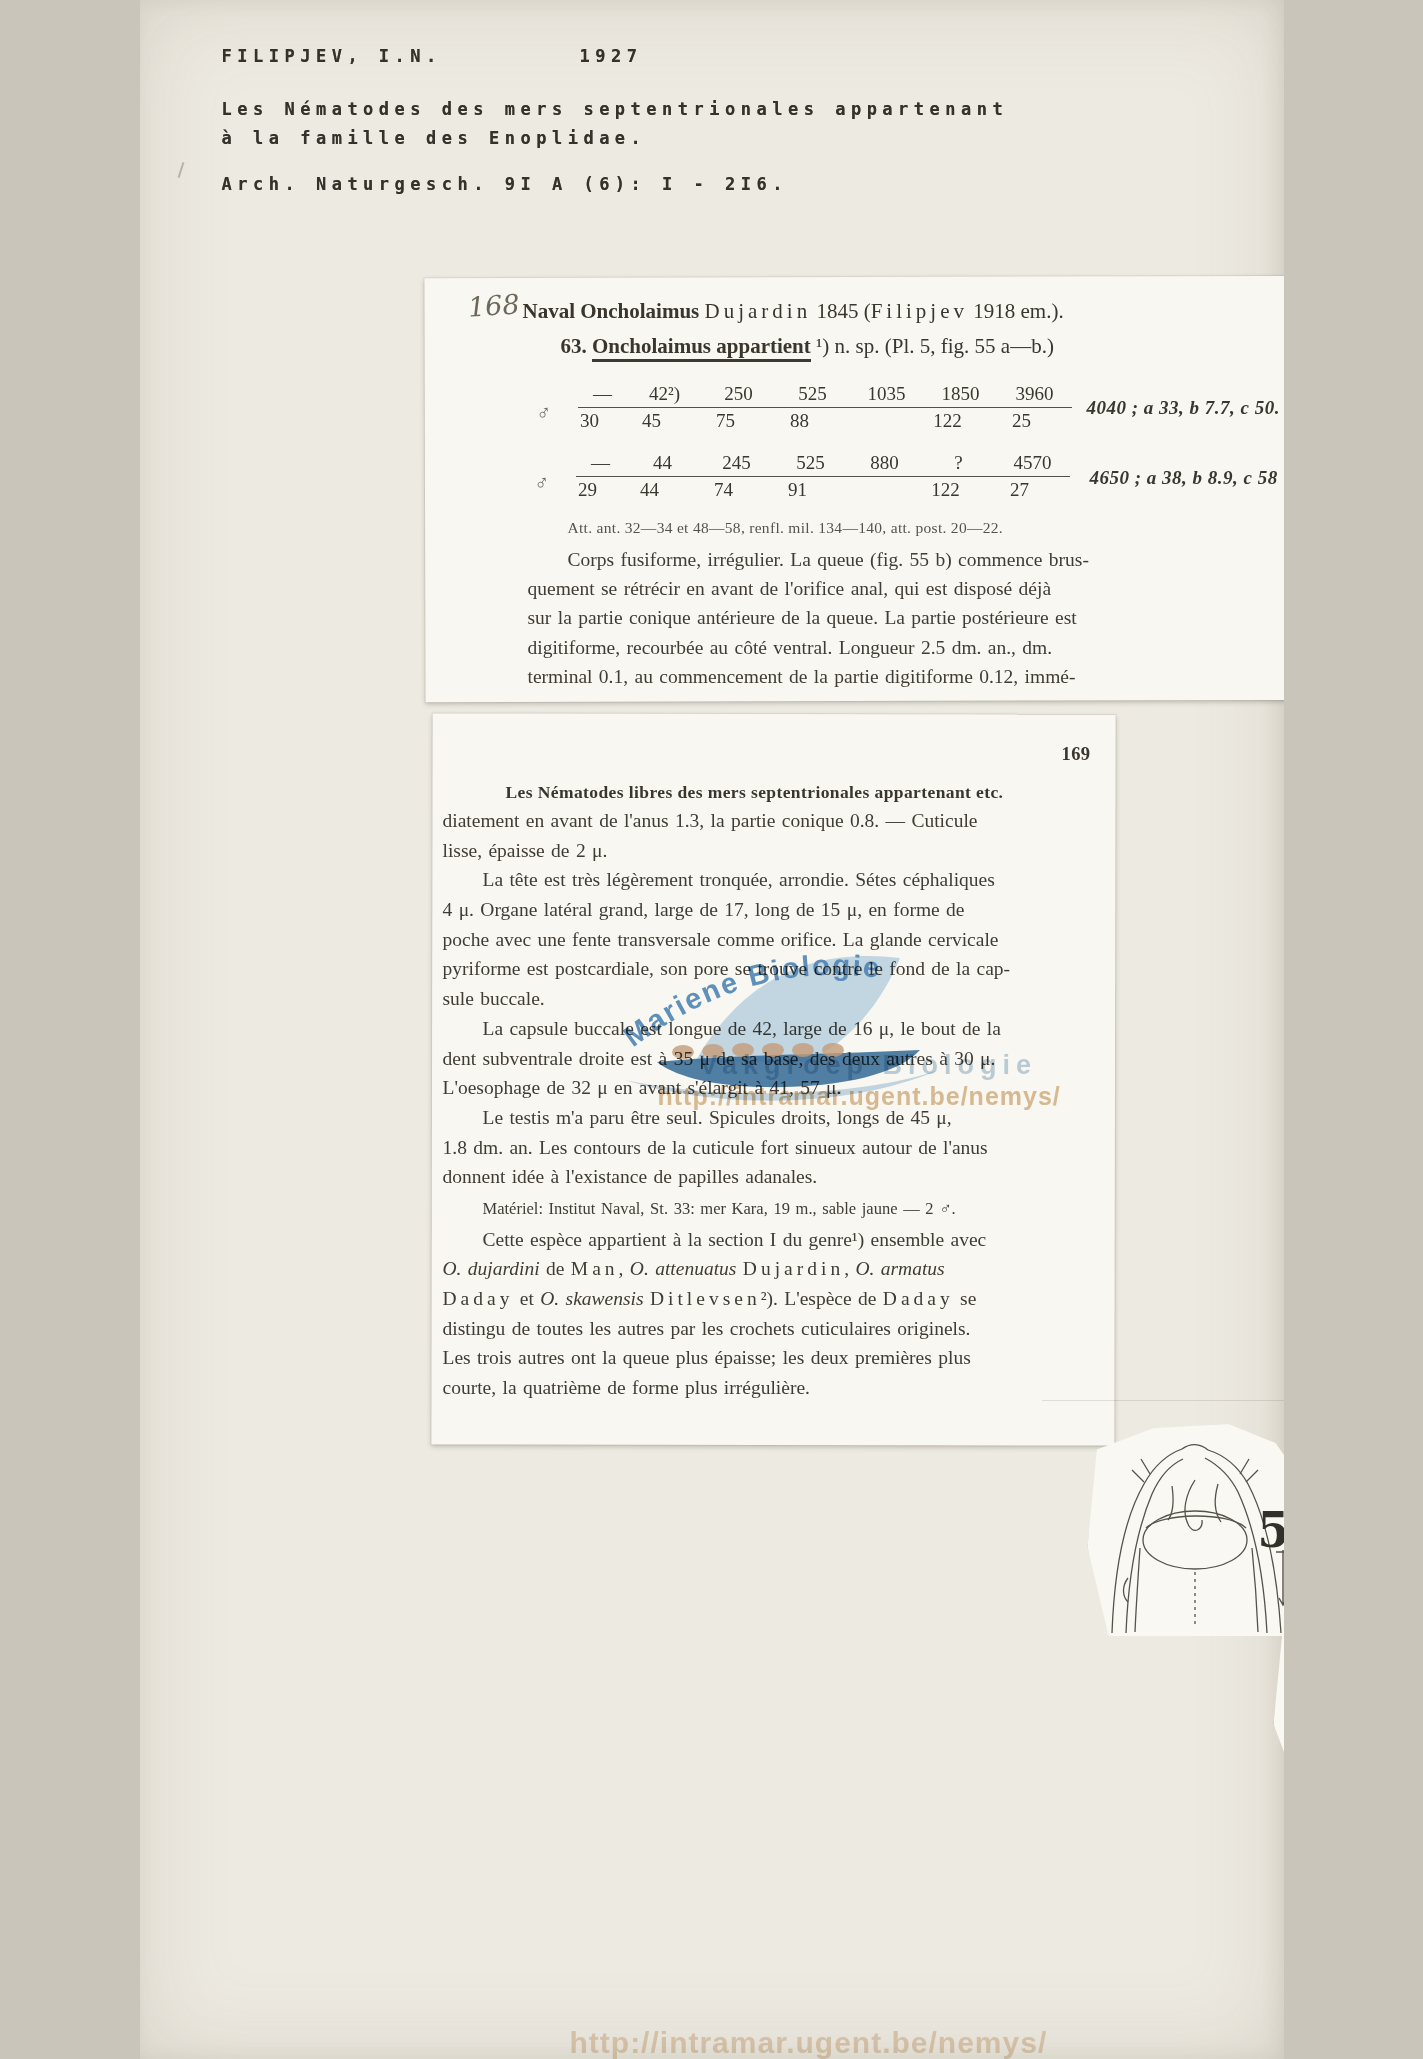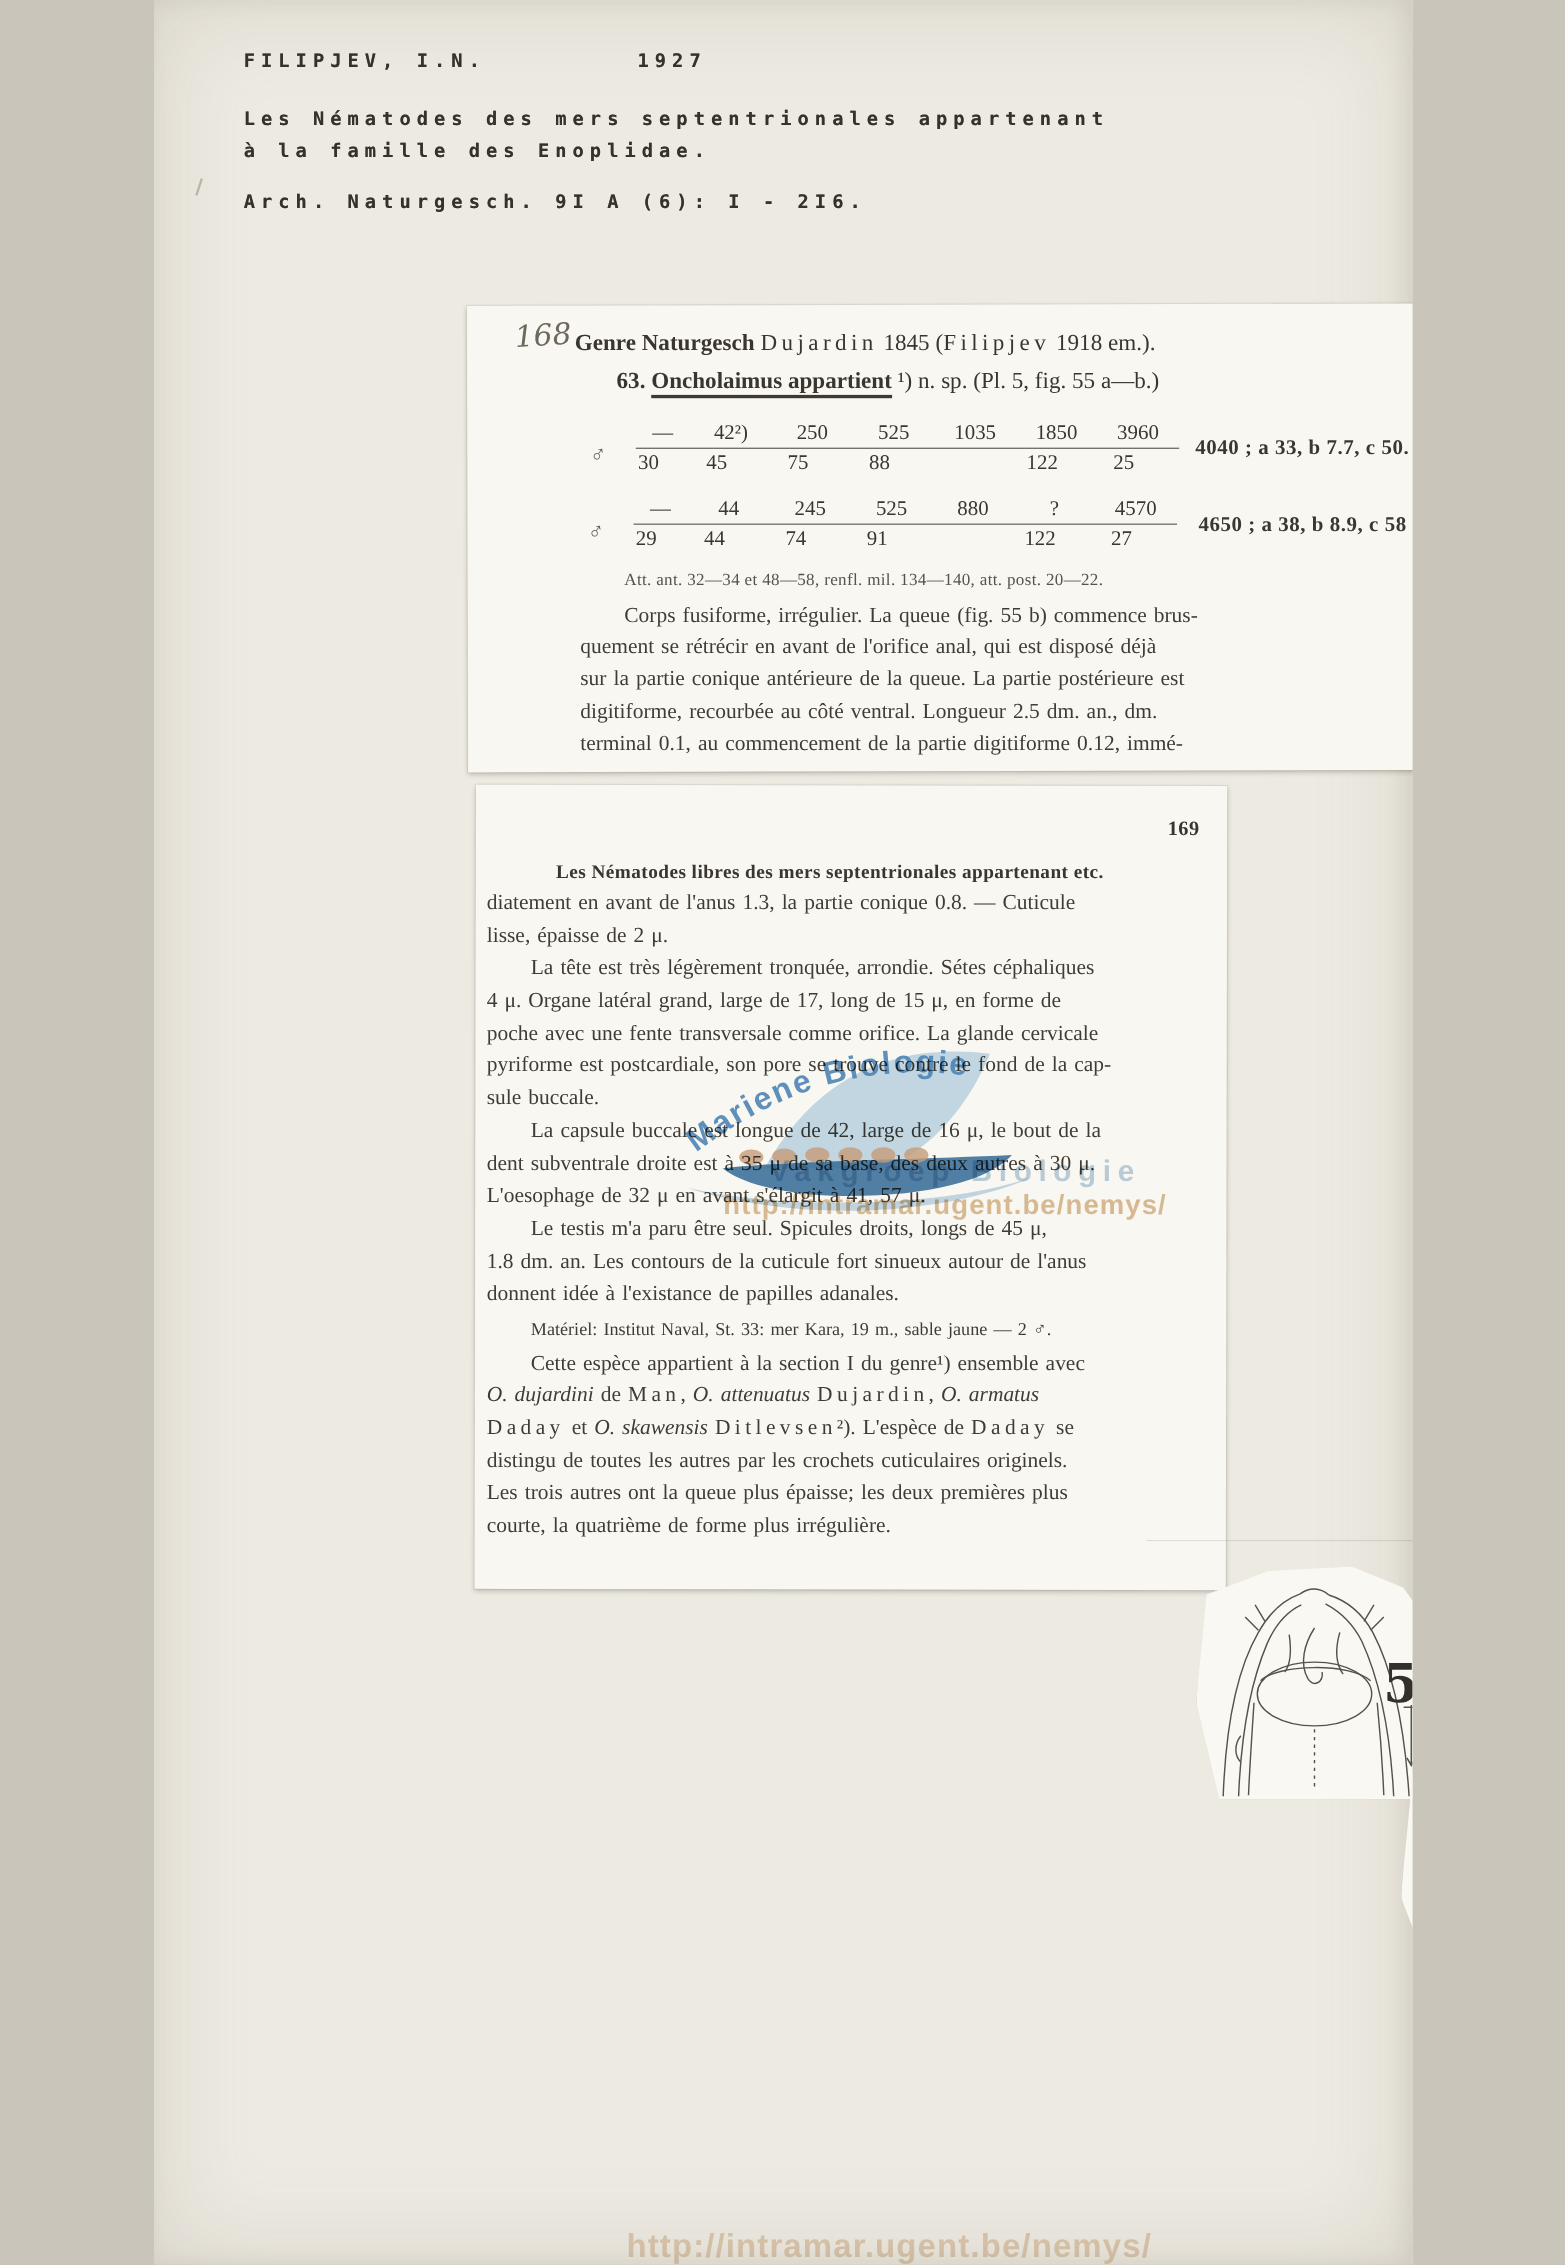--- a/index.html
+++ b/index.html
@@ -30,21 +30,21 @@
   .sg-i{font-style:italic;}
   .sg-sp{letter-spacing:4px;}
   
   .sex{position:absolute;font-size:21px;color:#6b675c;transform:rotate(-8deg);}
   .frac{position:absolute;font-size:19px;color:#3a372f;}
   .frac .fr{white-space:nowrap;}
   .frac .fr-top{border-bottom:1.6px solid #55514a;padding-bottom:2px;}
   .frac .fr-bot{padding-top:2px;transform:translateX(-13px);}
   .frac .fc{display:inline-block;width:74px;text-align:center;}
   .frac .fc:first-child{width:50px;}
-  .frac-result{position:absolute;font-size:19px;font-weight:600;color:#3a372f;white-space:nowrap;letter-spacing:.5px;}
+  .frac-result{position:absolute;font-size:19px;font-weight:600;color:#3a372f;white-space:nowrap;letter-spacing:.5px;font-style:italic;}
   .att{position:absolute;font-size:15.5px;color:#57534a;letter-spacing:.3px;white-space:nowrap;}
   
   .tblock{position:absolute;}
   .tline{height:29.2px;white-space:nowrap;font-size:19.5px;word-spacing:1.5px;color:#403c34;}
   .tblock.c2 .tline{height:29.7px;}
   .tline.indent{padding-left:40px;}
   .tline.small{font-size:16.5px;padding-top:3px;height:26.7px;}
   .c2head{position:absolute;font-size:17.5px;font-weight:bold;color:#3a362e;letter-spacing:.4px;white-space:nowrap;}
   
   .hand{position:absolute;font-family:"DejaVu Serif",serif;font-style:italic;color:#8a8477;white-space:nowrap;}
@@ -80,21 +80,21 @@
   <div class="typed" style="left:440px;top:46px;">1927</div>
   <div class="typed" style="left:82px;top:99px;">Les Nématodes des mers septentrionales appartenant</div>
   <div class="typed" style="left:82px;top:128px;">à la famille des Enoplidae.</div>
   <div class="typed" style="left:82px;top:174px;">Arch. Naturgesch. 9I A (6): I - 2I6.</div>
   <div class="pencil-mark"></div>
 
   <div class="clip" style="left:285px;top:277px;width:888px;height:424px;transform:rotate(-0.15deg);"></div>
 
   <div class="hand hand-168" style="left:328px;top:290px;">168</div>
 
-  <div class="seg-line" style="left:383px;top:299px;"><span class="sg-b">Genre Naturgesch</span><span> </span><span class="sg-sp">Dujardin</span><span> 1845 (</span><span class="sg-sp">Filipjev</span><span> 1918 em.).</span></div>
+  <div class="seg-line" style="left:383px;top:299px;"><span class="sg-b">Naval Oncholaimus</span><span> </span><span class="sg-sp">Dujardin</span><span> 1845 (</span><span class="sg-sp">Filipjev</span><span> 1918 em.).</span></div>
   <div class="seg-line" style="left:421px;top:334px;"><span class="sg-b">63.  </span><span class="sg-bu">Oncholaimus appartient</span><span> ¹)  n. sp.  (Pl. 5,  fig. 55 a—b.)</span></div>
 
   <div class="sex" style="left:396px;top:401px;">♂</div>
   <div class="frac" style="left:438px;top:383px;">
       <div class="fr fr-top"><span class="fc">—</span><span class="fc">42²)</span><span class="fc">250</span><span class="fc">525</span><span class="fc">1035</span><span class="fc">1850</span><span class="fc">3960</span></div>
       <div class="fr fr-bot"><span class="fc">30</span><span class="fc">45</span><span class="fc">75</span><span class="fc">88</span><span class="fc"></span><span class="fc">122</span><span class="fc">25</span></div>
     </div>
   <div class="frac-result" style="left:947px;top:397px;">4040 ;  a 33,  b 7.7,  c 50.</div>
 
   <div class="sex" style="left:394px;top:471px;">♂</div>

